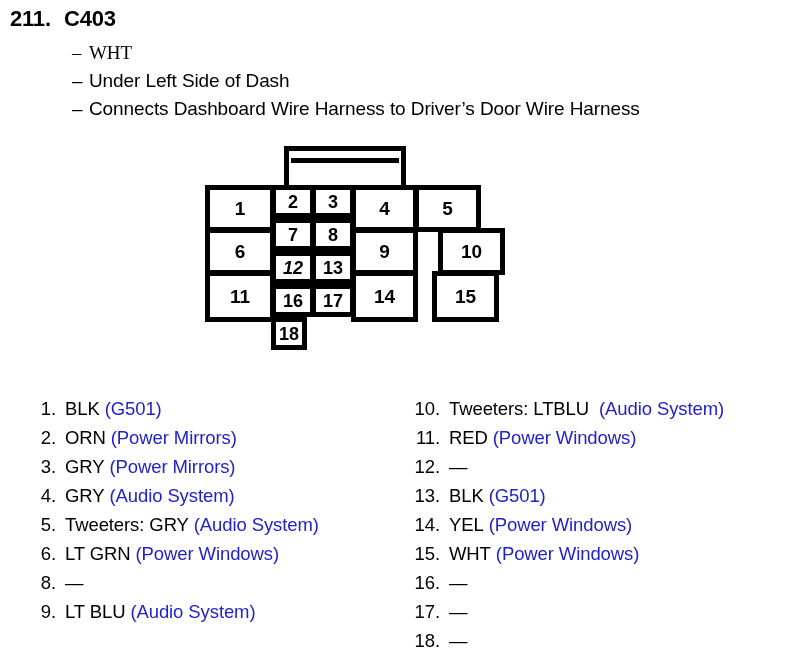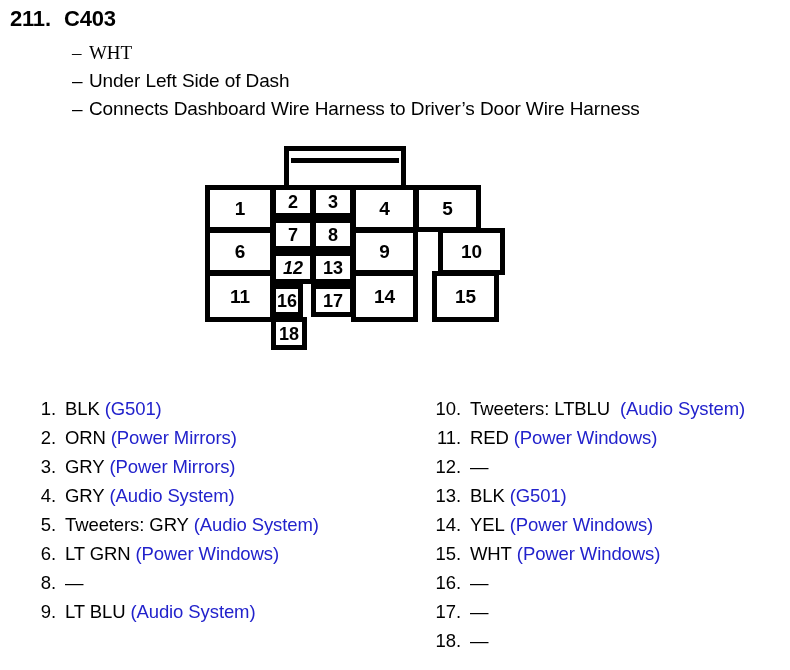--- a/index.html
+++ b/index.html
@@ -85,21 +85,21 @@
     align-items: center;
     justify-content: center;
     line-height: 1;
   }
   .pin-cell.narrow { font-size: 18px; }
 
   
   #pin-list { position: absolute; left: 0; top: 398px; width: 790px; }
   .pin-col { position: absolute; top: 0; }
   #pin-col-left  { left: 22px; }
-  #pin-col-right { left: 427px; }
+  #pin-col-right { left: 406px; }
 
   .pin-entry {
     position: relative;
     height: 29px;
     font-size: 18.5px;
     white-space: nowrap;
     letter-spacing: -0.1px;
   }
   .pin-idx {
     display: inline-block;
@@ -175,21 +175,21 @@
       </div>
       <div class="pin-cell narrow" style="left: 311px; top: 251px; width: 44px; height: 33px;">
         <span>13</span>
       </div>
       <div class="pin-cell" style="left: 351px; top: 271px; width: 67px; height: 51px;">
         <span>14</span>
       </div>
       <div class="pin-cell" style="left: 414px; top: 271px; width: 67px; height: 51px; margin-left: 18px;">
         <span>15</span>
       </div>
-      <div class="pin-cell narrow" style="left: 271px; top: 284px; width: 32px; height: 33px;">
+      <div class="pin-cell narrow" style="left: 271px; top: 284px; width: 44px; height: 33px;">
         <span>16</span>
       </div>
       <div class="pin-cell narrow" style="left: 311px; top: 284px; width: 44px; height: 33px;">
         <span>17</span>
       </div>
       <div class="pin-cell narrow" style="left: 271px; top: 317px; width: 36px; height: 33px;">
         <span>18</span>
       </div>
     </div>
 </div>

